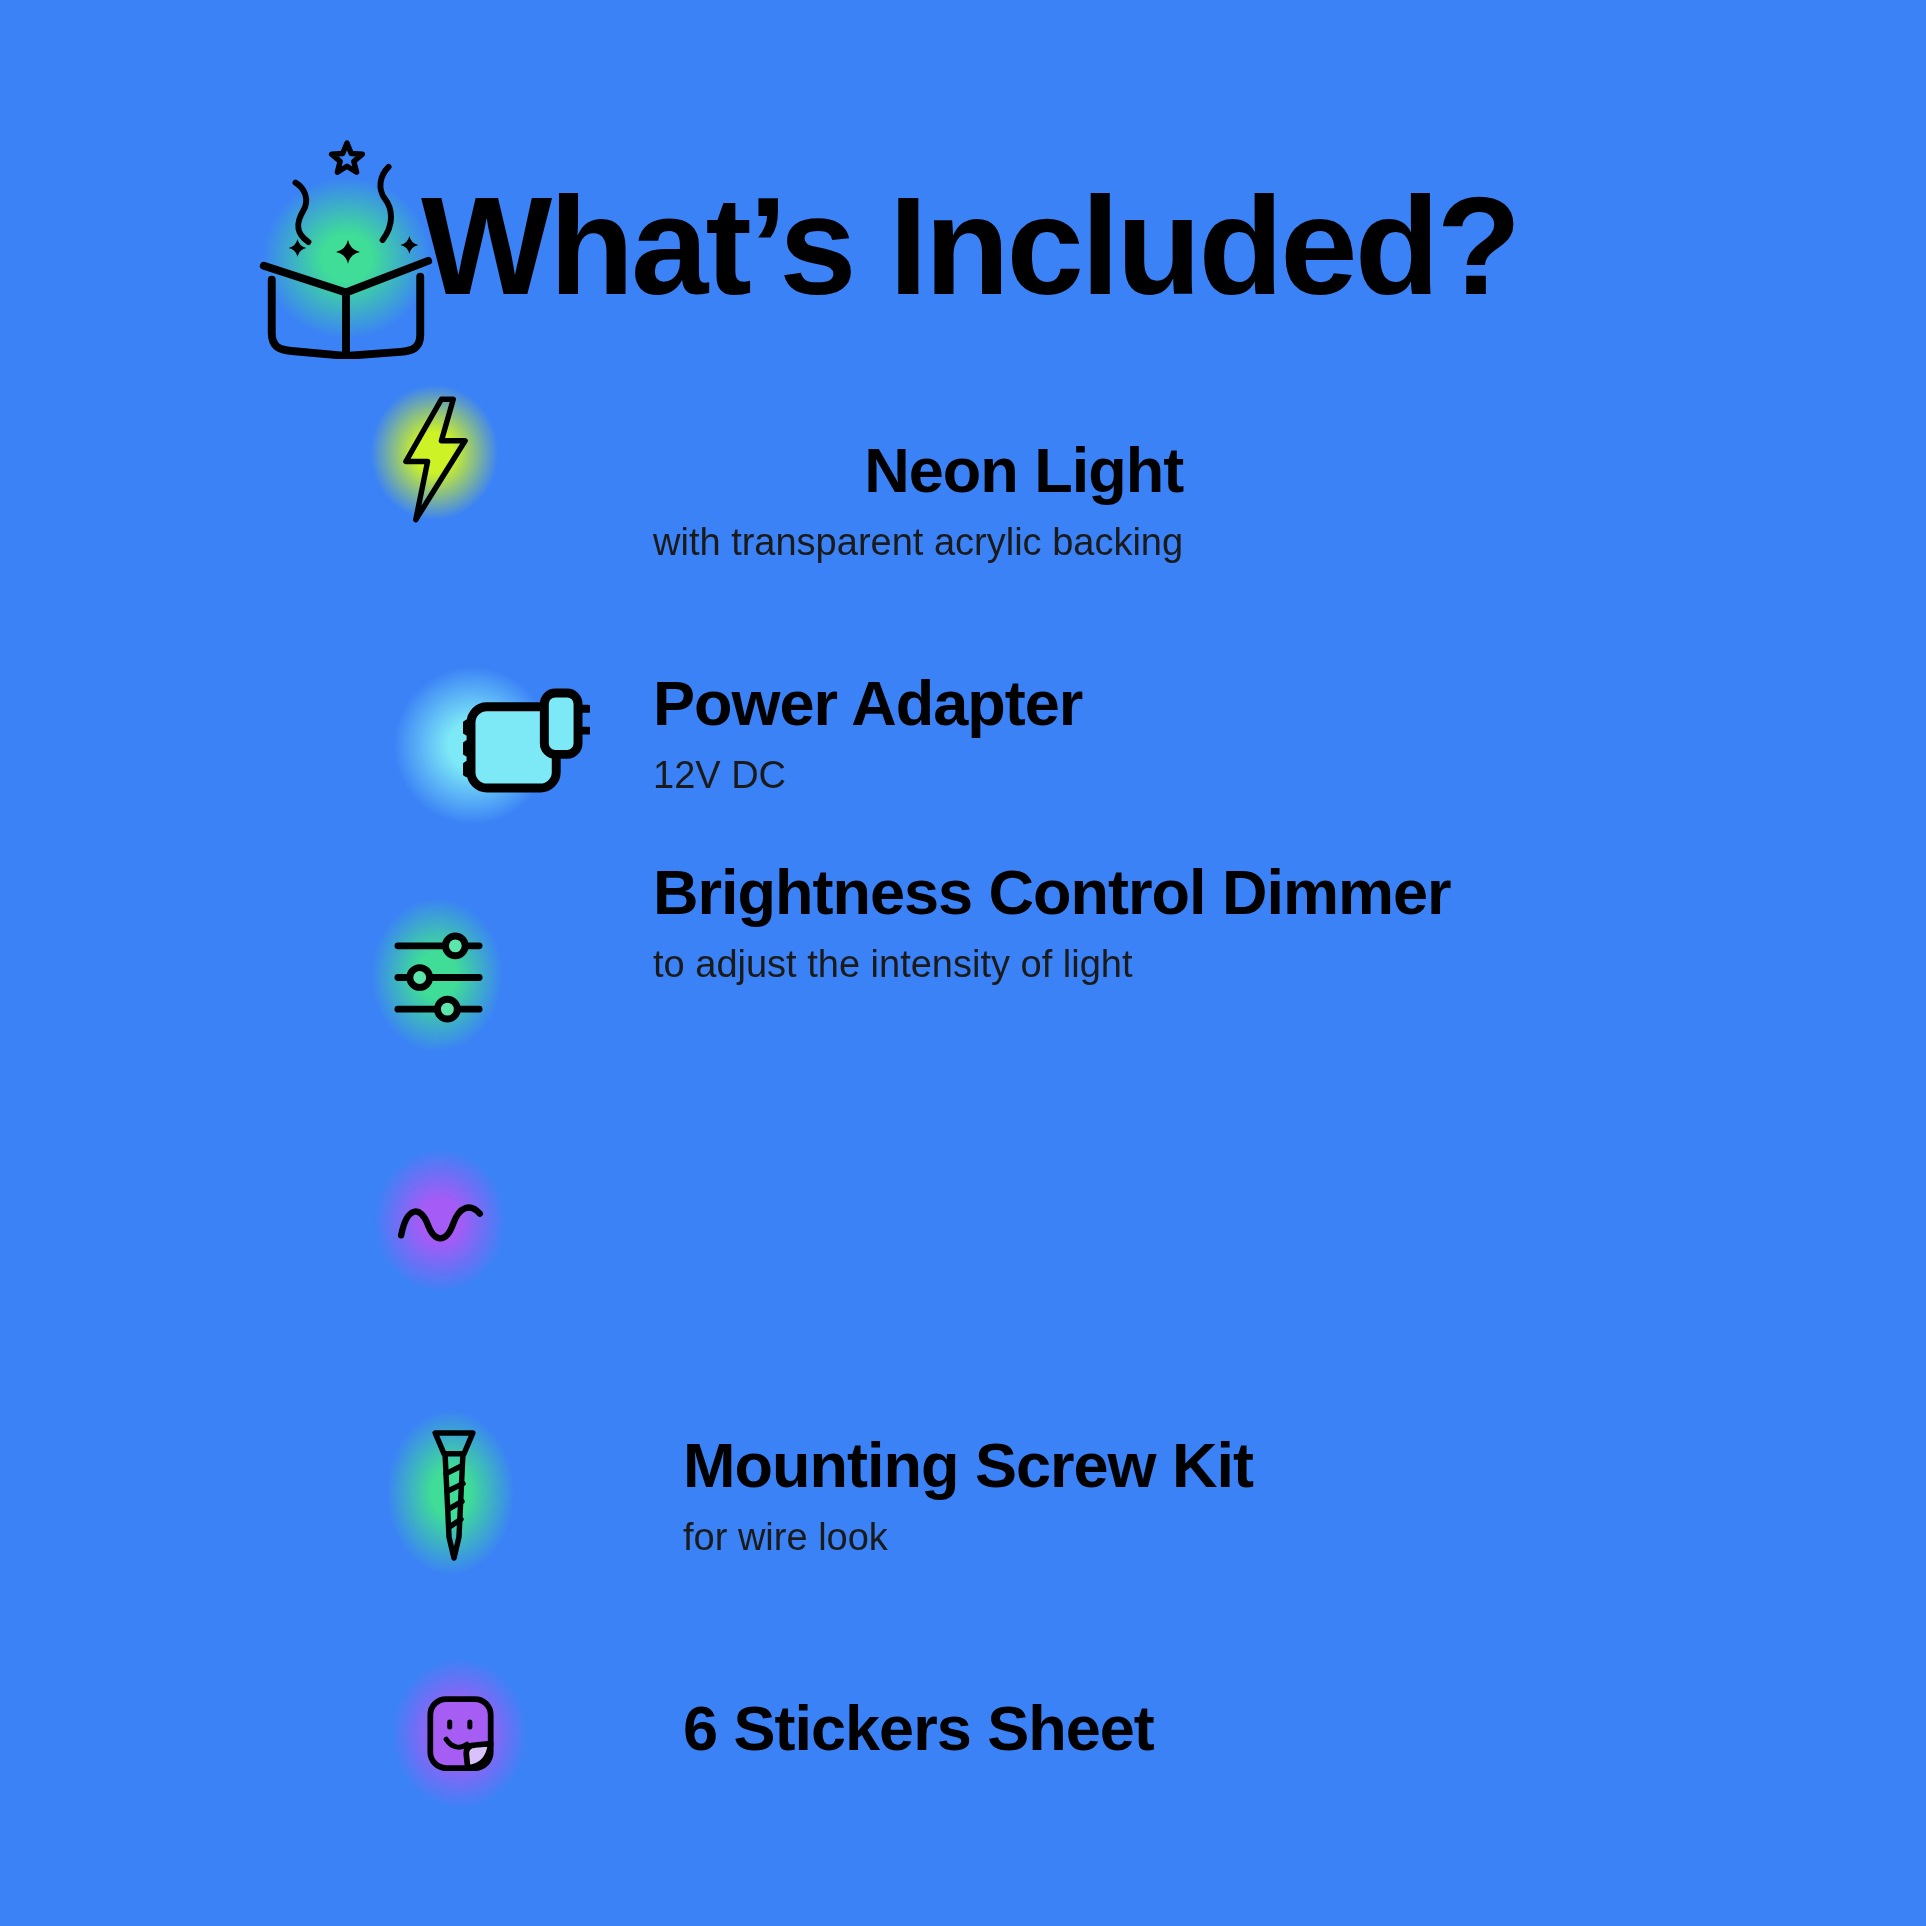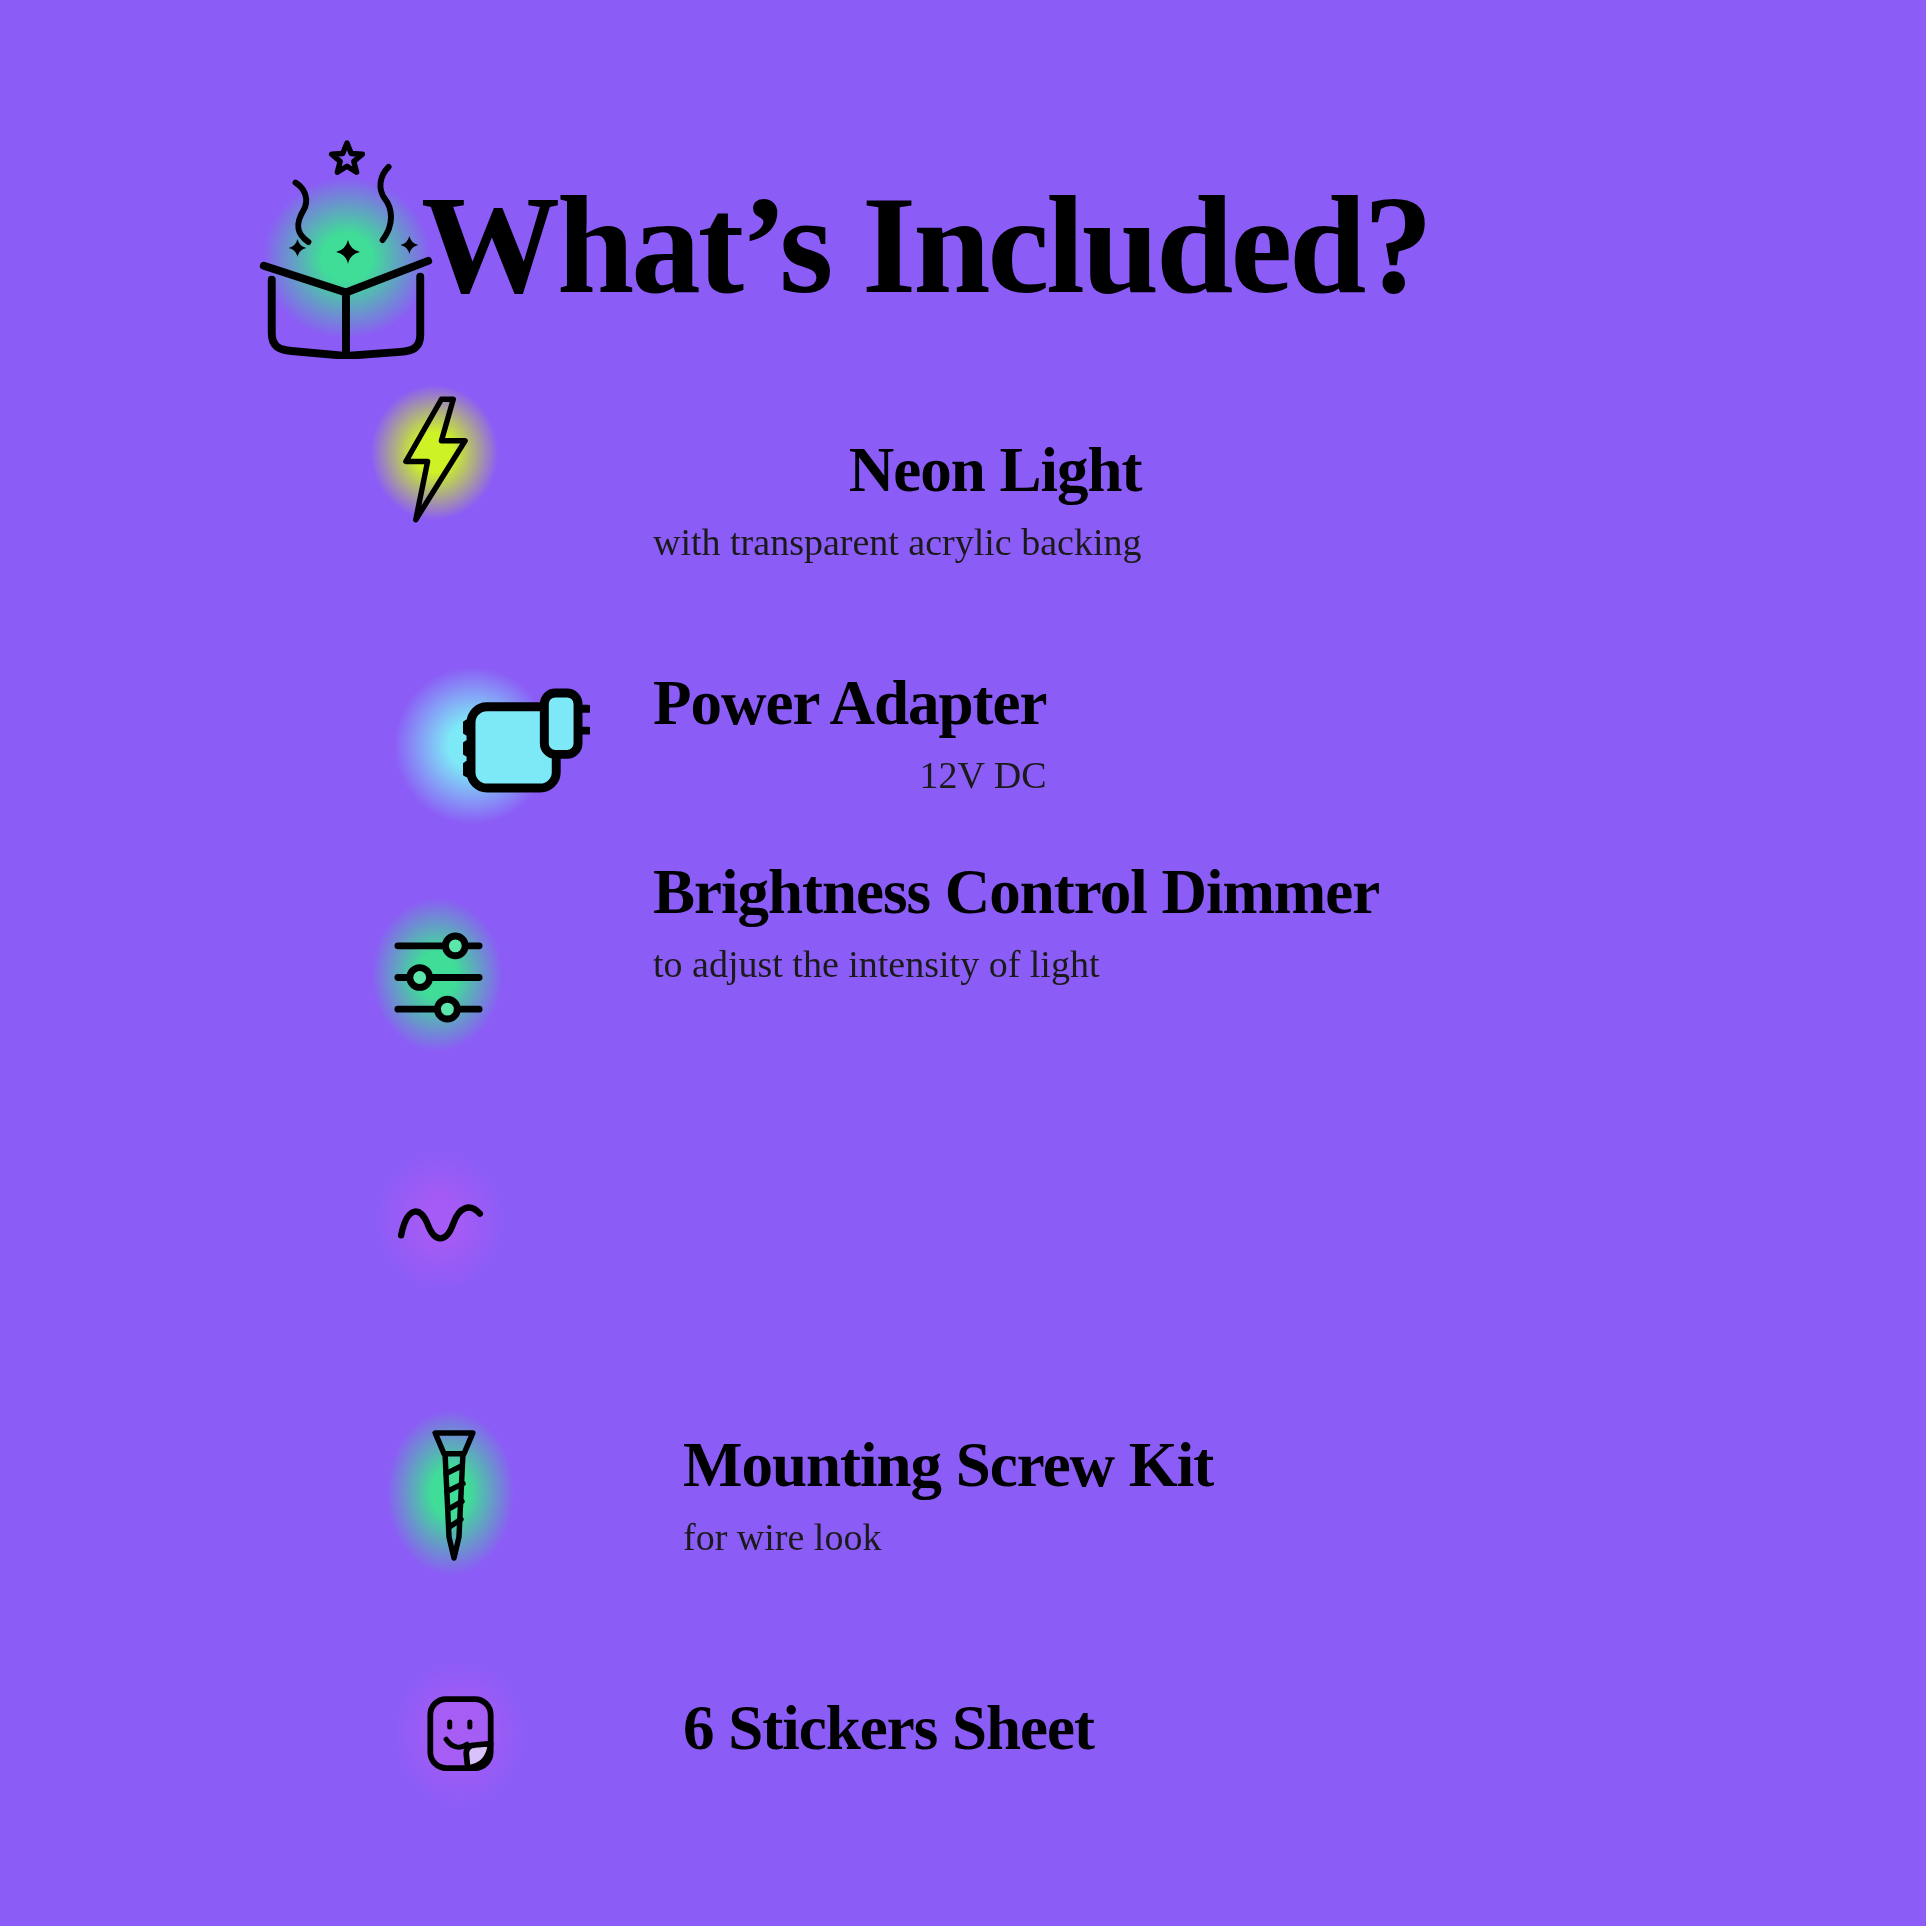--- a/index.html
+++ b/index.html
@@ -1,18 +1,18 @@
 <!DOCTYPE html>
 <html style="--glow_yellow: #cdf226; --glow_cyan: #7ee9f6; --glow_green: #3fdd97; --glow_purple: #a55bf5; --fill_cyan: #7de9f6; --fill_purple: #a65df3; --fill_fold: #d9c2f9; --knob_green: #5ce6ab; --ink: #000000; --subtext: #1a1a1a; --background: #ffffff;"><head>
 <meta charset="utf-8">
 <style>
   html,body{margin:0;padding:0;background:#fff;}
   .canvas{
-    position:relative;width:1927px;height:1927px;background:#8b5cf6;overflow:hidden;
-    font-family:Liberation Serif, serif;color:#000;
+    position:relative;width:1927px;height:1927px;background:#3b82f6;overflow:hidden;
+    font-family:Liberation Sans, sans-serif;color:#000;
   }
   .glow{position:absolute;border-radius:50%;
     background:radial-gradient(closest-side, var(--g) 0%, var(--g) 22%, rgba(255,255,255,0) 74%);}
   .g-yellow{--g:var(--glow_yellow);}
   .g-cyan{--g:var(--glow_cyan);}
   .g-green{--g:var(--glow_green);}
   .g-purple{--g:var(--glow_purple);}
 
   .icon-svg{position:absolute;}
   .icon-svg path,.icon-svg circle,.icon-svg rect,.icon-svg line{vector-effect:none;}
@@ -21,21 +21,21 @@
     position:absolute;left:421px;top:176px;
     font-size:139px;font-weight:bold;letter-spacing:-3px;line-height:1;white-space:nowrap;
   }
 
   .row-text{position:absolute;white-space:nowrap;}
   .row-title{font-size:63px;font-weight:bold;letter-spacing:-1px;line-height:1.05;color:#000;}
   .row-sub{font-size:38px;font-weight:normal;line-height:1.05;color:var(--subtext);margin-top:20px;}
 
   
   .t1{left:653px;top:437px;text-align:right;}
-  .t2{left:653px;top:670px;text-align:right;}
+  .t2{left:653px;top:670px;}
   .t3{left:653px;top:859px;}
   .t4{left:653px;top:1182px;}
   .t5{left:683px;top:1415px;margin-top:17px;}
   .t6{left:683px;top:1695px;}
 </style>
 </head>
 <body>
 
 <div class="canvas">
 

